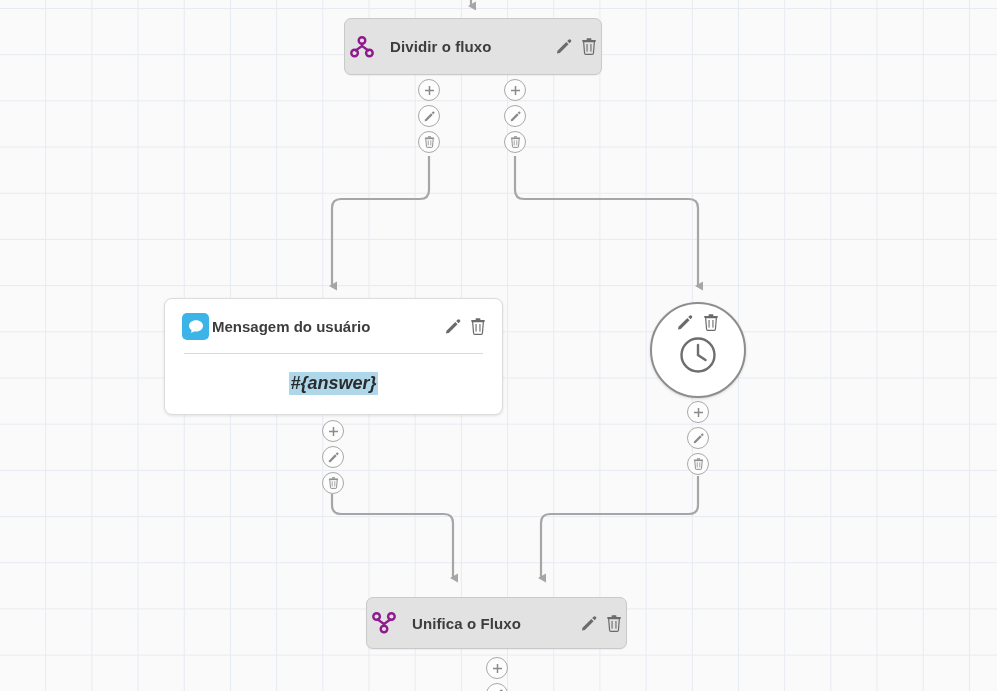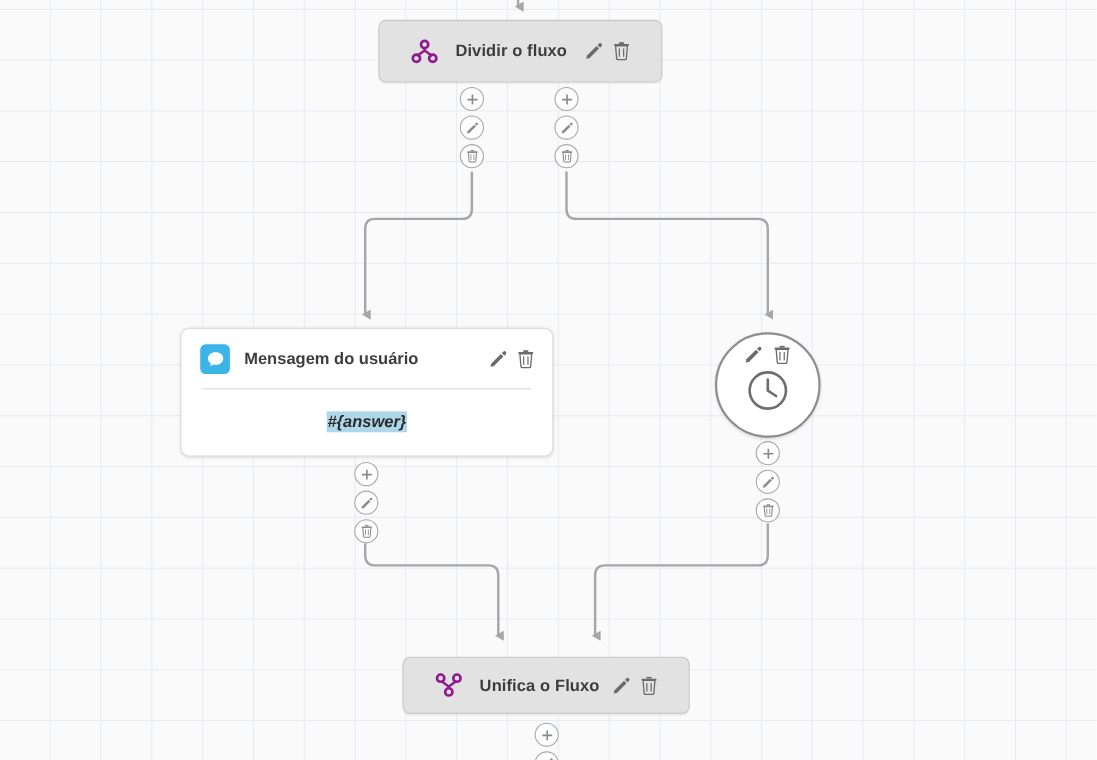--- a/index.html
+++ b/index.html
@@ -38,21 +38,21 @@
     position: absolute;
     box-sizing: border-box;
   }
 
   .node-gray {
     background: #e2e2e2;
     border: 1px solid #c9c9c9;
     border-radius: 7px;
     display: flex;
     align-items: center;
-    padding: 0 28px;
+    padding: 0 4px;
     box-shadow: 0 1px 1px rgba(0,0,0,0.05);
   }
 
   .node-white {
     background: #ffffff;
     border: 1px solid #dcdcdc;
     border-radius: 8px;
     box-shadow: 0 1px 3px rgba(0,0,0,0.10);
   }
 
@@ -101,40 +101,40 @@
     display: flex;
     align-items: center;
     justify-content: center;
     flex: 0 0 auto;
   }
 
   .msg-title {
     font-size: 15px;
     font-weight: bold;
     color: #3d3d3d;
-    margin-left: 13px;
+    margin-left: 3px;
     white-space: nowrap;
   }
 
   .msg-divider {
     height: 1px;
     background: #d9d9d9;
     margin: 0 19px;
   }
 
   .msg-body {
     display: flex;
     align-items: center;
     justify-content: center;
     height: 58px;
   }
 
   .msg-var {
     font-style: italic;
-    font-size: 15px;
+    font-size: 18px;
     font-weight: 600;
     color: #2b2b2b;
     background: #aed8ea;
     padding: 1px 1px;
     white-space: nowrap;
   }
 
   
   .node-circle {
     width: 96px;

